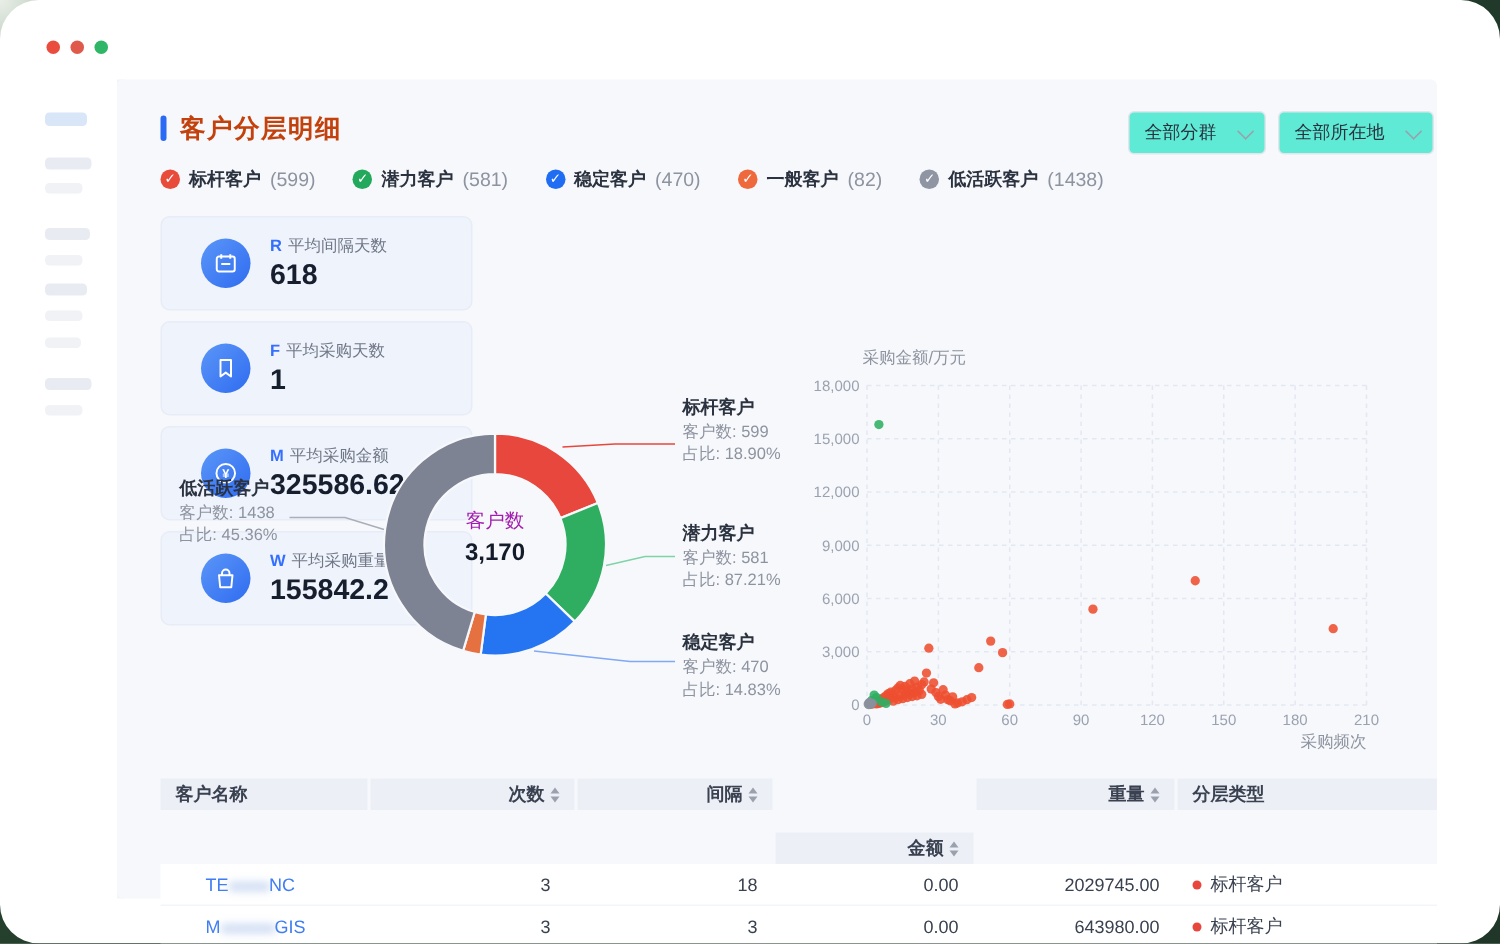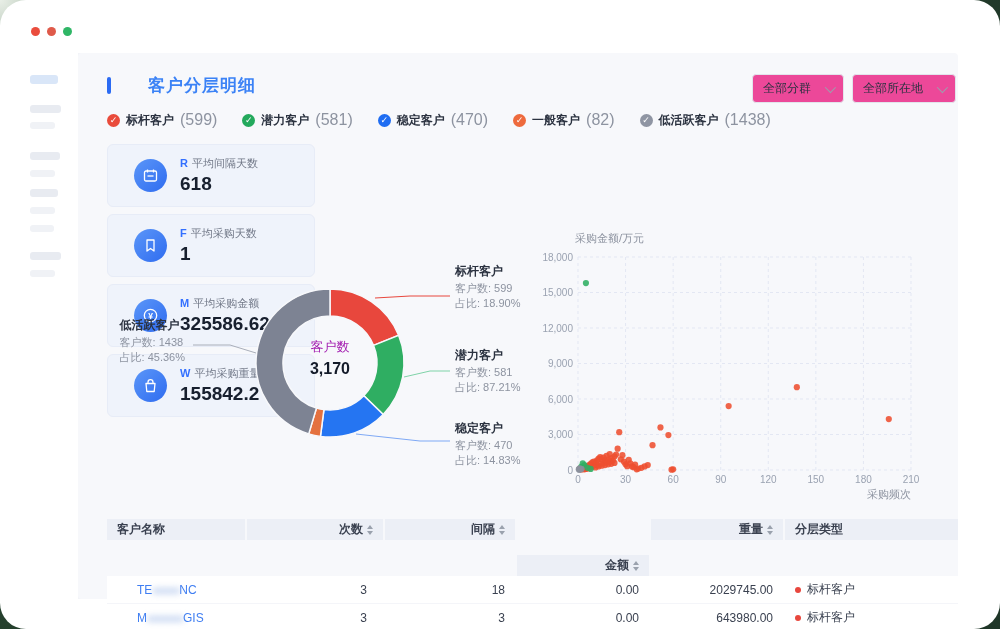--- a/index.html
+++ b/index.html
@@ -11,33 +11,33 @@
   .traffic{position:absolute;left:31px;top:27px;display:flex;gap:7px;}
   .traffic .dot{width:9px;height:9px;border-radius:50%;}
   
   .sidebar{position:absolute;left:0;top:53px;width:78px;bottom:30px;border-right:5px solid #f2f4f8;}
   .sk{position:absolute;left:30px;border-radius:3px;}
   
   .panel{position:absolute;left:78px;top:53px;width:880px;height:546px;background:#f7f8fb;border-radius:4px;}
   
   .titlebar{position:absolute;left:107px;top:74px;display:flex;align-items:center;gap:9px;}
   .title-accent{width:4px;height:17px;border-radius:2px;}
-  .page-title{font-size:17px;font-weight:bold;color:#3b82f6;letter-spacing:1px;margin-left:28px;}
+  .page-title{font-size:17px;font-weight:bold;color:#c2410c;letter-spacing:1px;}
   .filters{position:absolute;top:74px;right:44px;display:flex;gap:8px;}
-  .filter-btn{display:flex;align-items:center;gap:14px;background:#ec4899;border:1px solid #e2e5ec;border-radius:4px;
+  .filter-btn{display:flex;align-items:center;gap:14px;background:#5eead4;border:1px solid #e2e5ec;border-radius:4px;
     padding:5px 10px;font-size:12px;color:#2a3140;cursor:pointer;}
   .chev{width:7px;height:7px;border-right:1.4px solid #9aa1ae;border-bottom:1.4px solid #9aa1ae;
     transform:rotate(45deg) translateY(-2px);}
   
   .legend{position:absolute;left:107px;top:111px;display:flex;gap:25px;}
   .legend-item{display:flex;align-items:center;gap:6px;cursor:pointer;}
   .legend-dot{width:13px;height:13px;border-radius:50%;color:#fff;font-size:9px;font-weight:bold;
     display:flex;align-items:center;justify-content:center;line-height:1;}
   .legend-label{font-size:12px;font-weight:bold;color:#2b3240;}
-  .legend-count{font-size:16px;color:#8d93a0;}
+  .legend-count{font-size:13px;color:#8d93a0;}
   
   .cards{position:absolute;left:107px;top:144px;display:flex;gap:7px;flex-direction:column;}
   .card{width:208px;height:63px;background:#eff3fb;border:1px solid #e7ecf7;border-radius:6px;
     display:flex;align-items:center;justify-content:center;gap:13px;box-sizing:border-box;}
   .card-icon{width:33px;height:33px;border-radius:50%;background:linear-gradient(135deg,#5b96f8,#2f6cf0);
     display:flex;align-items:center;justify-content:center;flex:0 0 auto;}
   .card-text{min-width:108px;}
   .card-label{font-size:11px;color:#707787;white-space:nowrap;}
   .card-letter{color:#3370ff;font-weight:bold;margin-right:4px;}
   .card-value{font-size:19px;font-weight:bold;color:#171f2e;margin-top:2px;}

